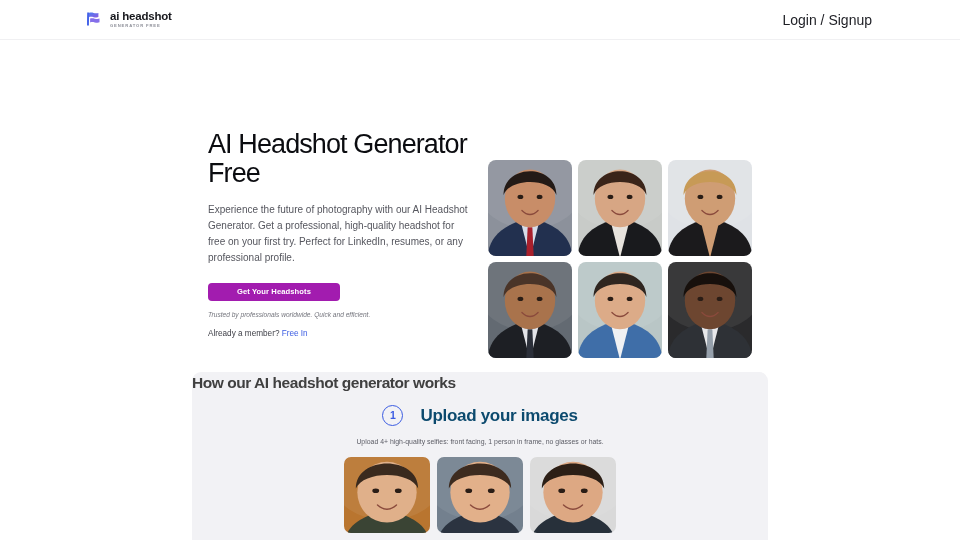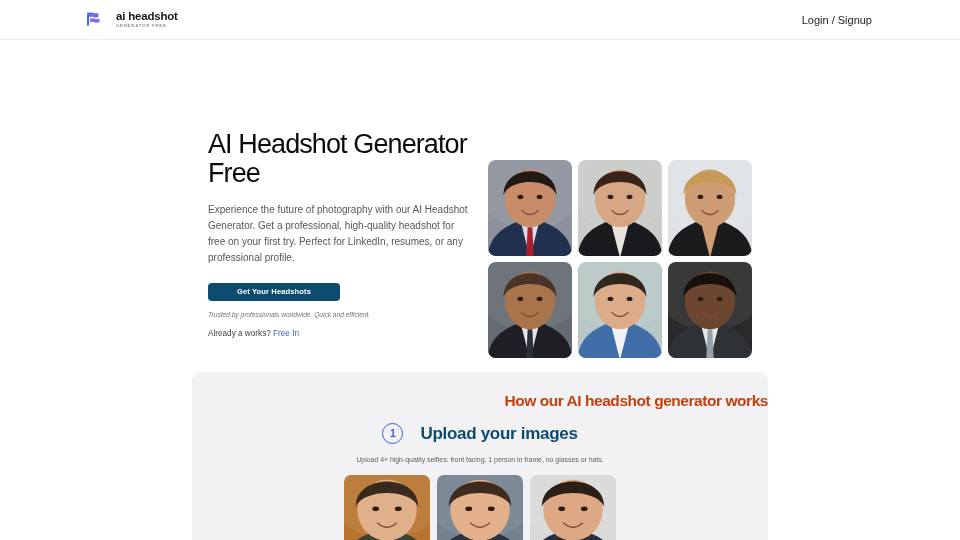--- a/index.html
+++ b/index.html
@@ -17,54 +17,54 @@
   
   .header {
     position: absolute; top: 0; left: 0;
     width: 960px; height: 40px;
     background: #ffffff;
     border-bottom: 1px solid #f0f0f2;
     display: flex; align-items: center;
   }
   .logo-wrap {
     position: absolute; left: 84px; top: 9px;
-    display: flex; align-items: center; gap: 12px;
+    display: flex; align-items: center; gap: 6px;
   }
   .logo-mark { width: 20px; height: 20px; display: block; flex: 0 0 20px; }
   .logo-text { display: flex; flex-direction: column; justify-content: center; }
   .logo-name {
     font-size: 11.5px; font-weight: 700; letter-spacing: -0.2px;
     color: #16171c; line-height: 12px;
   }
   .logo-sub {
     font-size: 4.2px; font-weight: 700; letter-spacing: 0.85px;
     color: #8d8f98; line-height: 7px; text-transform: uppercase;
   }
   .login-link {
     position: absolute; right: 88px; top: 14px;
-    font-size: 11px; color: #1d1e24; text-decoration: none; line-height: 12px;
+    font-size: 14px; color: #1d1e24; text-decoration: none; line-height: 12px;
     white-space: nowrap;
   }
 
   
   .hero { position: absolute; top: 40px; left: 0; width: 960px; height: 330px; }
   .hero-copy { position: absolute; left: 208px; top: 90px; width: 268px; }
   .hero-title {
     font-size: 27px; font-weight: 400; line-height: 1.09;
     letter-spacing: -0.9px; color: #0b0c10;
   }
   .hero-sub {
     margin-top: 13px;
     font-size: 10px; line-height: 1.62; color: #55565e; max-width: 262px;
   }
   .cta-button {
     display: flex; align-items: center; justify-content: center;
     margin-top: 16px;
     width: 132px; height: 18px;
-    background: #0c4a6e;
+    background: #a21caf;
     border: none; border-radius: 4px;
     color: #ffffff; font-size: 7.6px; font-weight: 700;
     font-family: "Liberation Sans", sans-serif;
     cursor: pointer; letter-spacing: 0.1px;
   }
   .trust-text {
     margin-top: 9px;
     font-size: 6.6px; font-style: italic; color: #74757d; line-height: 10px;
   }
   .member-line {
@@ -88,22 +88,22 @@
 
   
   .panel {
     position: absolute; left: 192px; top: 372px;
     width: 576px; height: 168px;
     background: #f2f2f5;
     border-radius: 9px 9px 0 0;
     overflow: hidden;
   }
   .panel-title {
-    margin-top: 20px; text-align: right;
-    font-size: 15.5px; font-weight: 700; letter-spacing: -0.45px; color: #c2410c;
+    margin-top: 2px; text-align: left;
+    font-size: 15.5px; font-weight: 700; letter-spacing: -0.45px; color: #404040;
   }
   .step-row {
     margin-top: 13px;
     display: flex; align-items: center; justify-content: center; gap: 9px;
   }
   .step-badge {
     width: 21px; height: 21px; border-radius: 50%;
     border: 1.4px solid #3b5ce2;
     display: flex; align-items: center; justify-content: center;
     color: #3b5ce2; font-size: 10.5px; font-weight: 700; line-height: 1;
@@ -150,21 +150,21 @@
     <a class="login-link" href="#">Login / Signup</a>
   </header>
 
   <section class="hero">
     <div class="hero-copy">
       <h1 class="hero-title">AI Headshot Generator Free</h1>
       <p class="hero-sub">Experience the future of photography with our AI Headshot Generator. Get a professional, high-quality headshot for free on your first try. Perfect for LinkedIn, resumes, or any professional profile.</p>
       <button class="cta-button">Get Your Headshots</button>
       <p class="trust-text">Trusted by professionals worldwide. Quick and efficient.</p>
       <p class="member-line">
-        <span>Already a works? </span><a class="signin" href="#">Free In</a>
+        <span>Already a member? </span><a class="signin" href="#">Free In</a>
       </p>
     </div>
 
     <div class="photo-grid">
         <div class="photo" aria-label="headshot-man-navy-suit-red-tie">
   <svg viewBox="0 0 84 96" preserveAspectRatio="none">
     <rect width="84" height="96" fill="#8c919b"></rect>
     <ellipse cx="42" cy="28.799999999999997" rx="52.08" ry="40.32" fill="#ffffff" opacity="0.07"></ellipse>
 
     <path d="M42 57.599999999999994 C8.4 67.19999999999999 1.68 78.72 -1.68 100.80000000000001 L85.68 100.80000000000001 C82.32 78.72 75.60000000000001 67.19999999999999 42 57.599999999999994 Z" fill="#22304f"></path>

